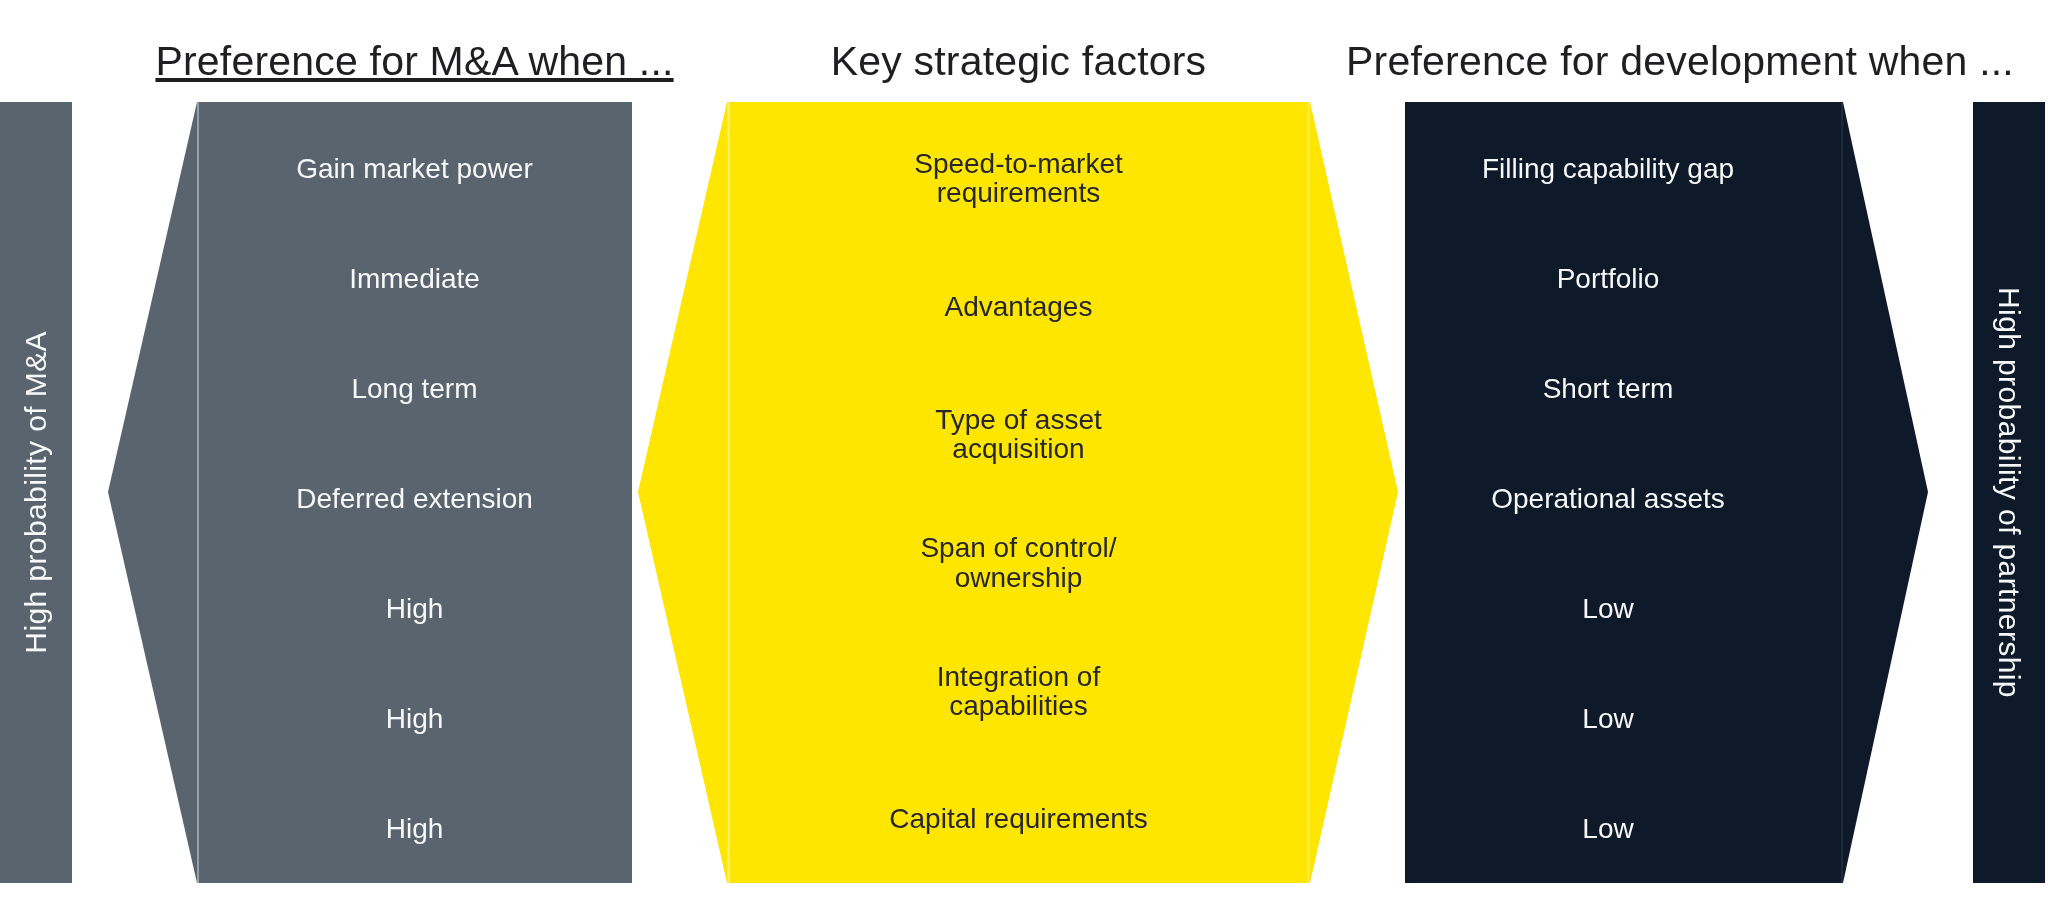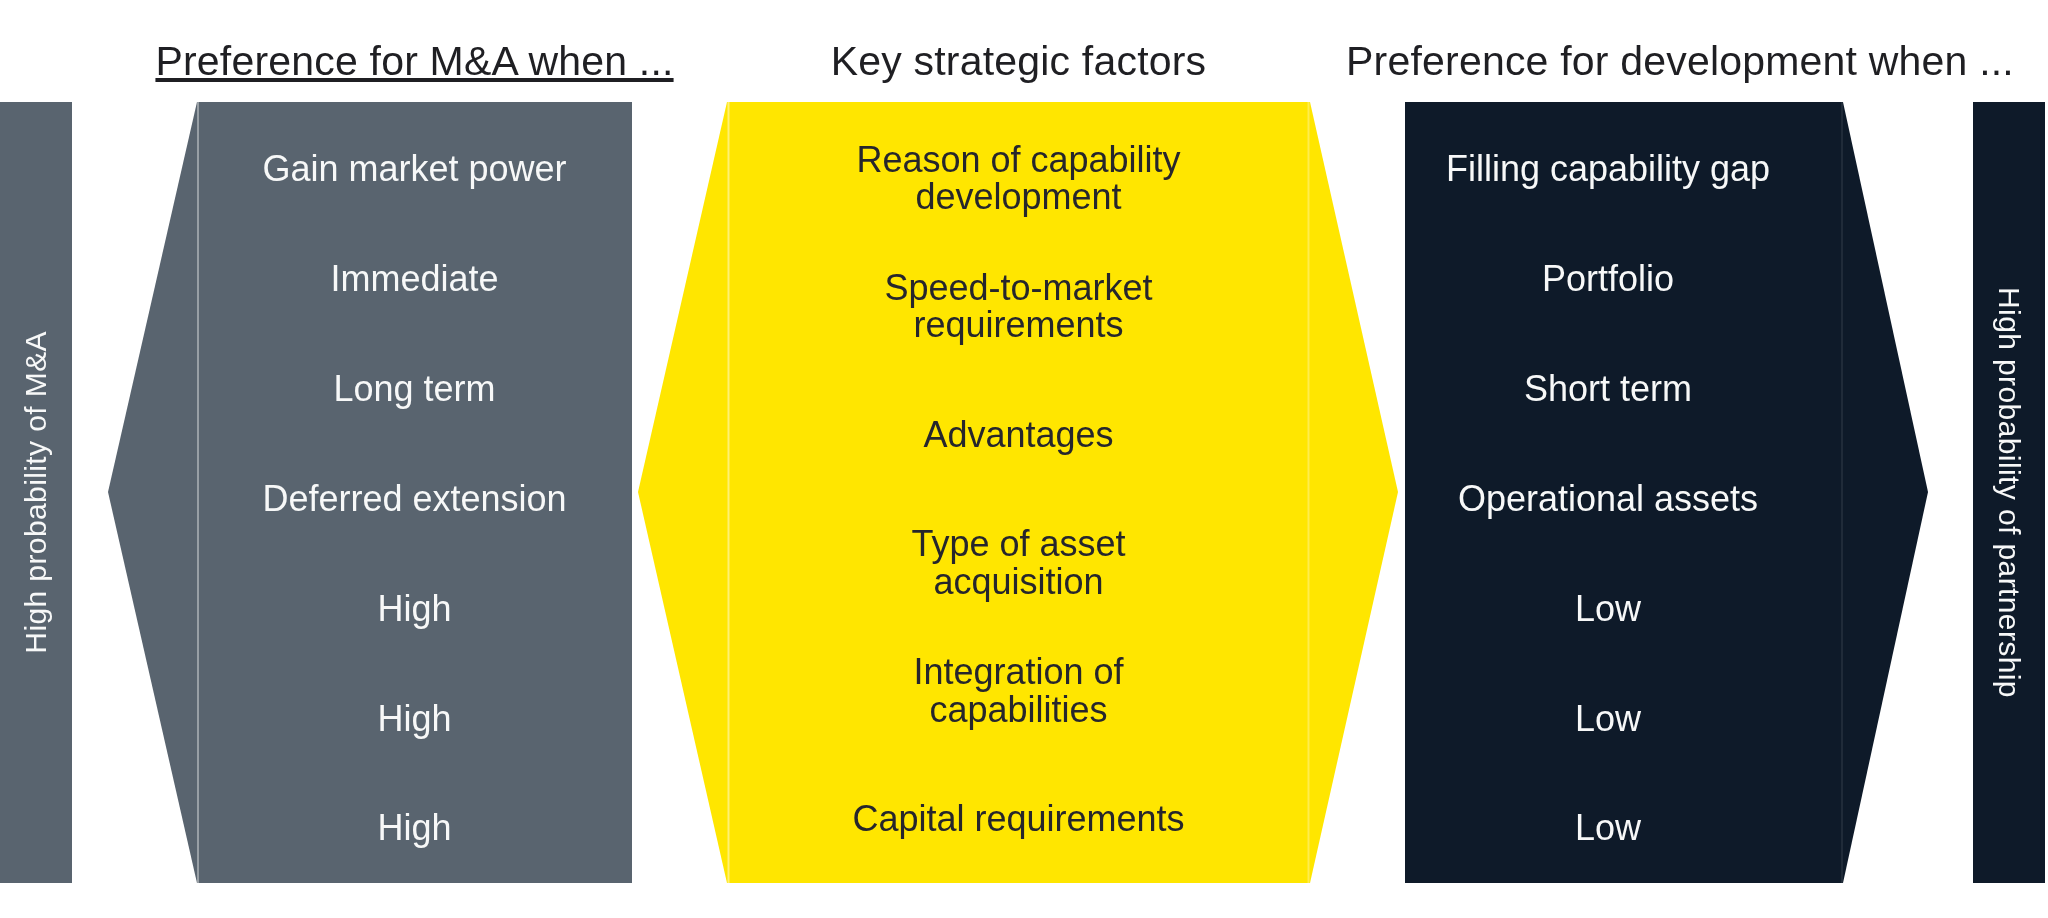--- a/index.html
+++ b/index.html
@@ -28,21 +28,21 @@
     box-sizing: border-box; padding-top: 12px;
   }
   .col-ma      { left: 197px;  width: 435px; color: var(--light_text); }
   .col-factors { left: 727px;  width: 583px; color: var(--dark_text); }
   .col-partner { left: 1405px; width: 406px; color: var(--light_text); }
 
   .row {
     flex: 1 1 0;
     display: flex; align-items: center; justify-content: center;
     text-align: center;
-    font-size: 36px; line-height: 1.04;
+    font-size: 28px; line-height: 1.04;
     white-space: pre-line;
   }
 
   .sidebar {
     position: absolute; top: 102px; height: 781px;
     display: flex; align-items: center; justify-content: center;
     color: var(--light_text); font-size: 30px; letter-spacing: 0.4px;
   }
   .sidebar-left  { left: 0px;    width: 72px; }
   .sidebar-right { left: 1973px; width: 72px; }
@@ -80,27 +80,27 @@
     <div class="row">Gain market power</div>
     <div class="row">Immediate</div>
     <div class="row">Long term</div>
     <div class="row">Deferred extension</div>
     <div class="row">High</div>
     <div class="row">High</div>
     <div class="row">High</div>
   </div>
 
   <div class="col col-factors">
-    <div class="row">Reason of capability
-development</div>
     <div class="row">Speed-to-market
 requirements</div>
     <div class="row">Advantages</div>
     <div class="row">Type of asset
 acquisition</div>
+    <div class="row">Span of control/
+ownership</div>
     <div class="row">Integration of
 capabilities</div>
     <div class="row">Capital requirements</div>
   </div>
 
   <div class="col col-partner">
     <div class="row">Filling capability gap</div>
     <div class="row">Portfolio</div>
     <div class="row">Short term</div>
     <div class="row">Operational assets</div>

